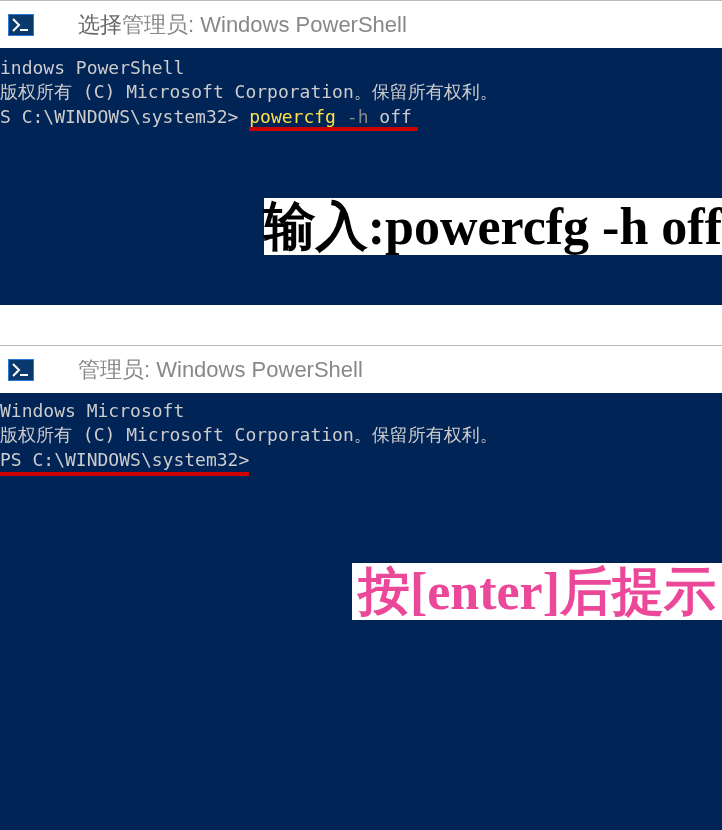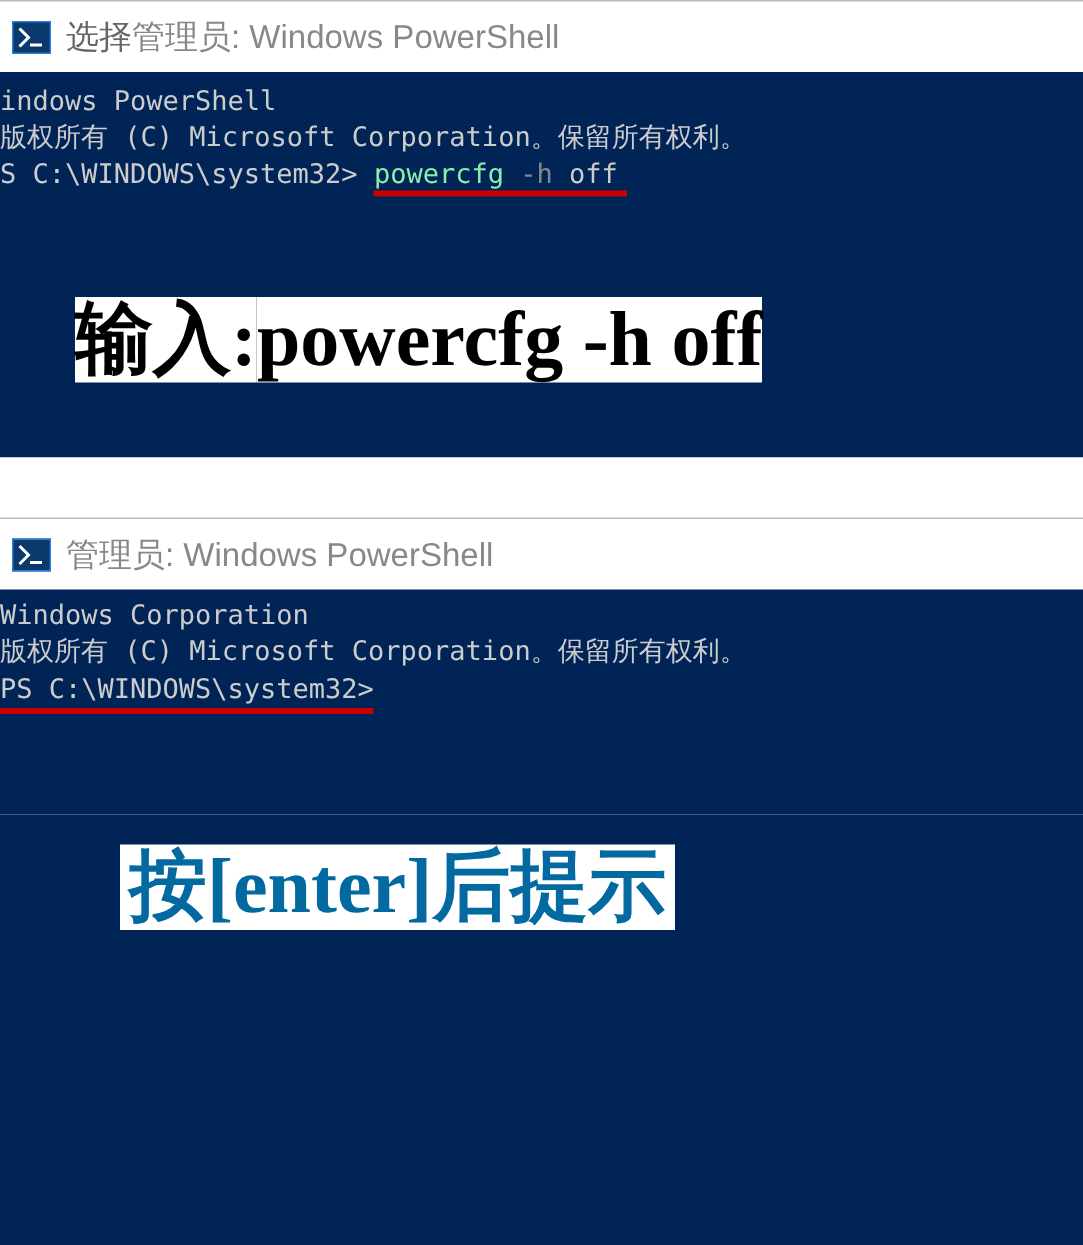--- a/index.html
+++ b/index.html
@@ -11,20 +11,21 @@
       overflow: hidden;
     }
 
     .titlebar {
       display: flex;
       align-items: center;
       background: #ffffff;
       border-top: 1px solid #bbb;
       padding: 6px 8px;
       font-family: "Microsoft YaHei", sans-serif;
+      gap: 34px;
     }
     .ps-icon {
       width: 26px;
       height: 22px;
       background: #0a3a6d;
       border: 1px solid #2a7ad6;
       display: flex;
       align-items: center;
       justify-content: center;
       margin-right: 10px;
@@ -41,29 +42,30 @@
 
     .console {
       background: #012456;
       color: #cccccc;
       font-size: 18px;
       line-height: 1.35;
       padding: 8px 0 0 0;
       font-family: "NSimSun", Consolas, monospace;
     }
     .console .line { white-space: pre; }
-    .console .yellow { color: #86efac; }
+    .console .yellow { color: #fde047; }
     .console .gray { color: #888888; }
 
     .annotation {
       font-family: "SimSun", "Songti SC", serif;
       font-size: 52px;
       font-weight: bold;
       line-height: 1.1;
       background: #012456;
+      text-align: right;
     }
     .annotation .black {
       background: #ffffff;
       color: #000;
       display: inline-block;
     }
 
     
     .section1-title { height: 48px; }
     .section1-console { height: 120px; }
@@ -71,21 +73,21 @@
       color: #fff;
       padding: 30px 0 50px 50px;
     }
     .gap { height: 40px; background: #fff; }
 
     
     .section2-title { height: 48px; }
     .section2-console { height: 150px; padding-top: 6px; }
     .section2-annotation {
       background: #012456;
-      color: #0369a1;
+      color: #ec4899;
       padding: 20px 0 0 80px;
       text-decoration: underline;
     }
     .section2-annotation .text {
       background: #fff;
       display: inline-block;
       padding: 0 6px;
     }
     .section2-bottom {
       background: #012456;
@@ -149,21 +151,21 @@
       <path d="M1 1 L7 7 L1 13" stroke="#ffffff" stroke-width="2" fill="none"></path>
       <line x1="8" y1="12" x2="16" y2="12" stroke="#ffffff" stroke-width="2"></line>
     </svg>
   </div>
   <div class="title-text">
     <span>管理员: Windows PowerShell</span>
   </div>
 </div>
 
 <div class="console section2-console">
-  <div class="line">Windows Corporation</div>
+  <div class="line">Windows Microsoft</div>
   <div class="line">版权所有 (C) Microsoft Corporation。保留所有权利。</div>
   <div class="line"></div>
   <div class="line"><span class="prompt-red">PS C:\WINDOWS\system32&gt;</span><span> </span></div>
 </div>
 
 <div class="annotation section2-annotation">
   <span class="text">按[enter]后提示</span>
 </div>
 
 <div class="section2-bottom"></div>

